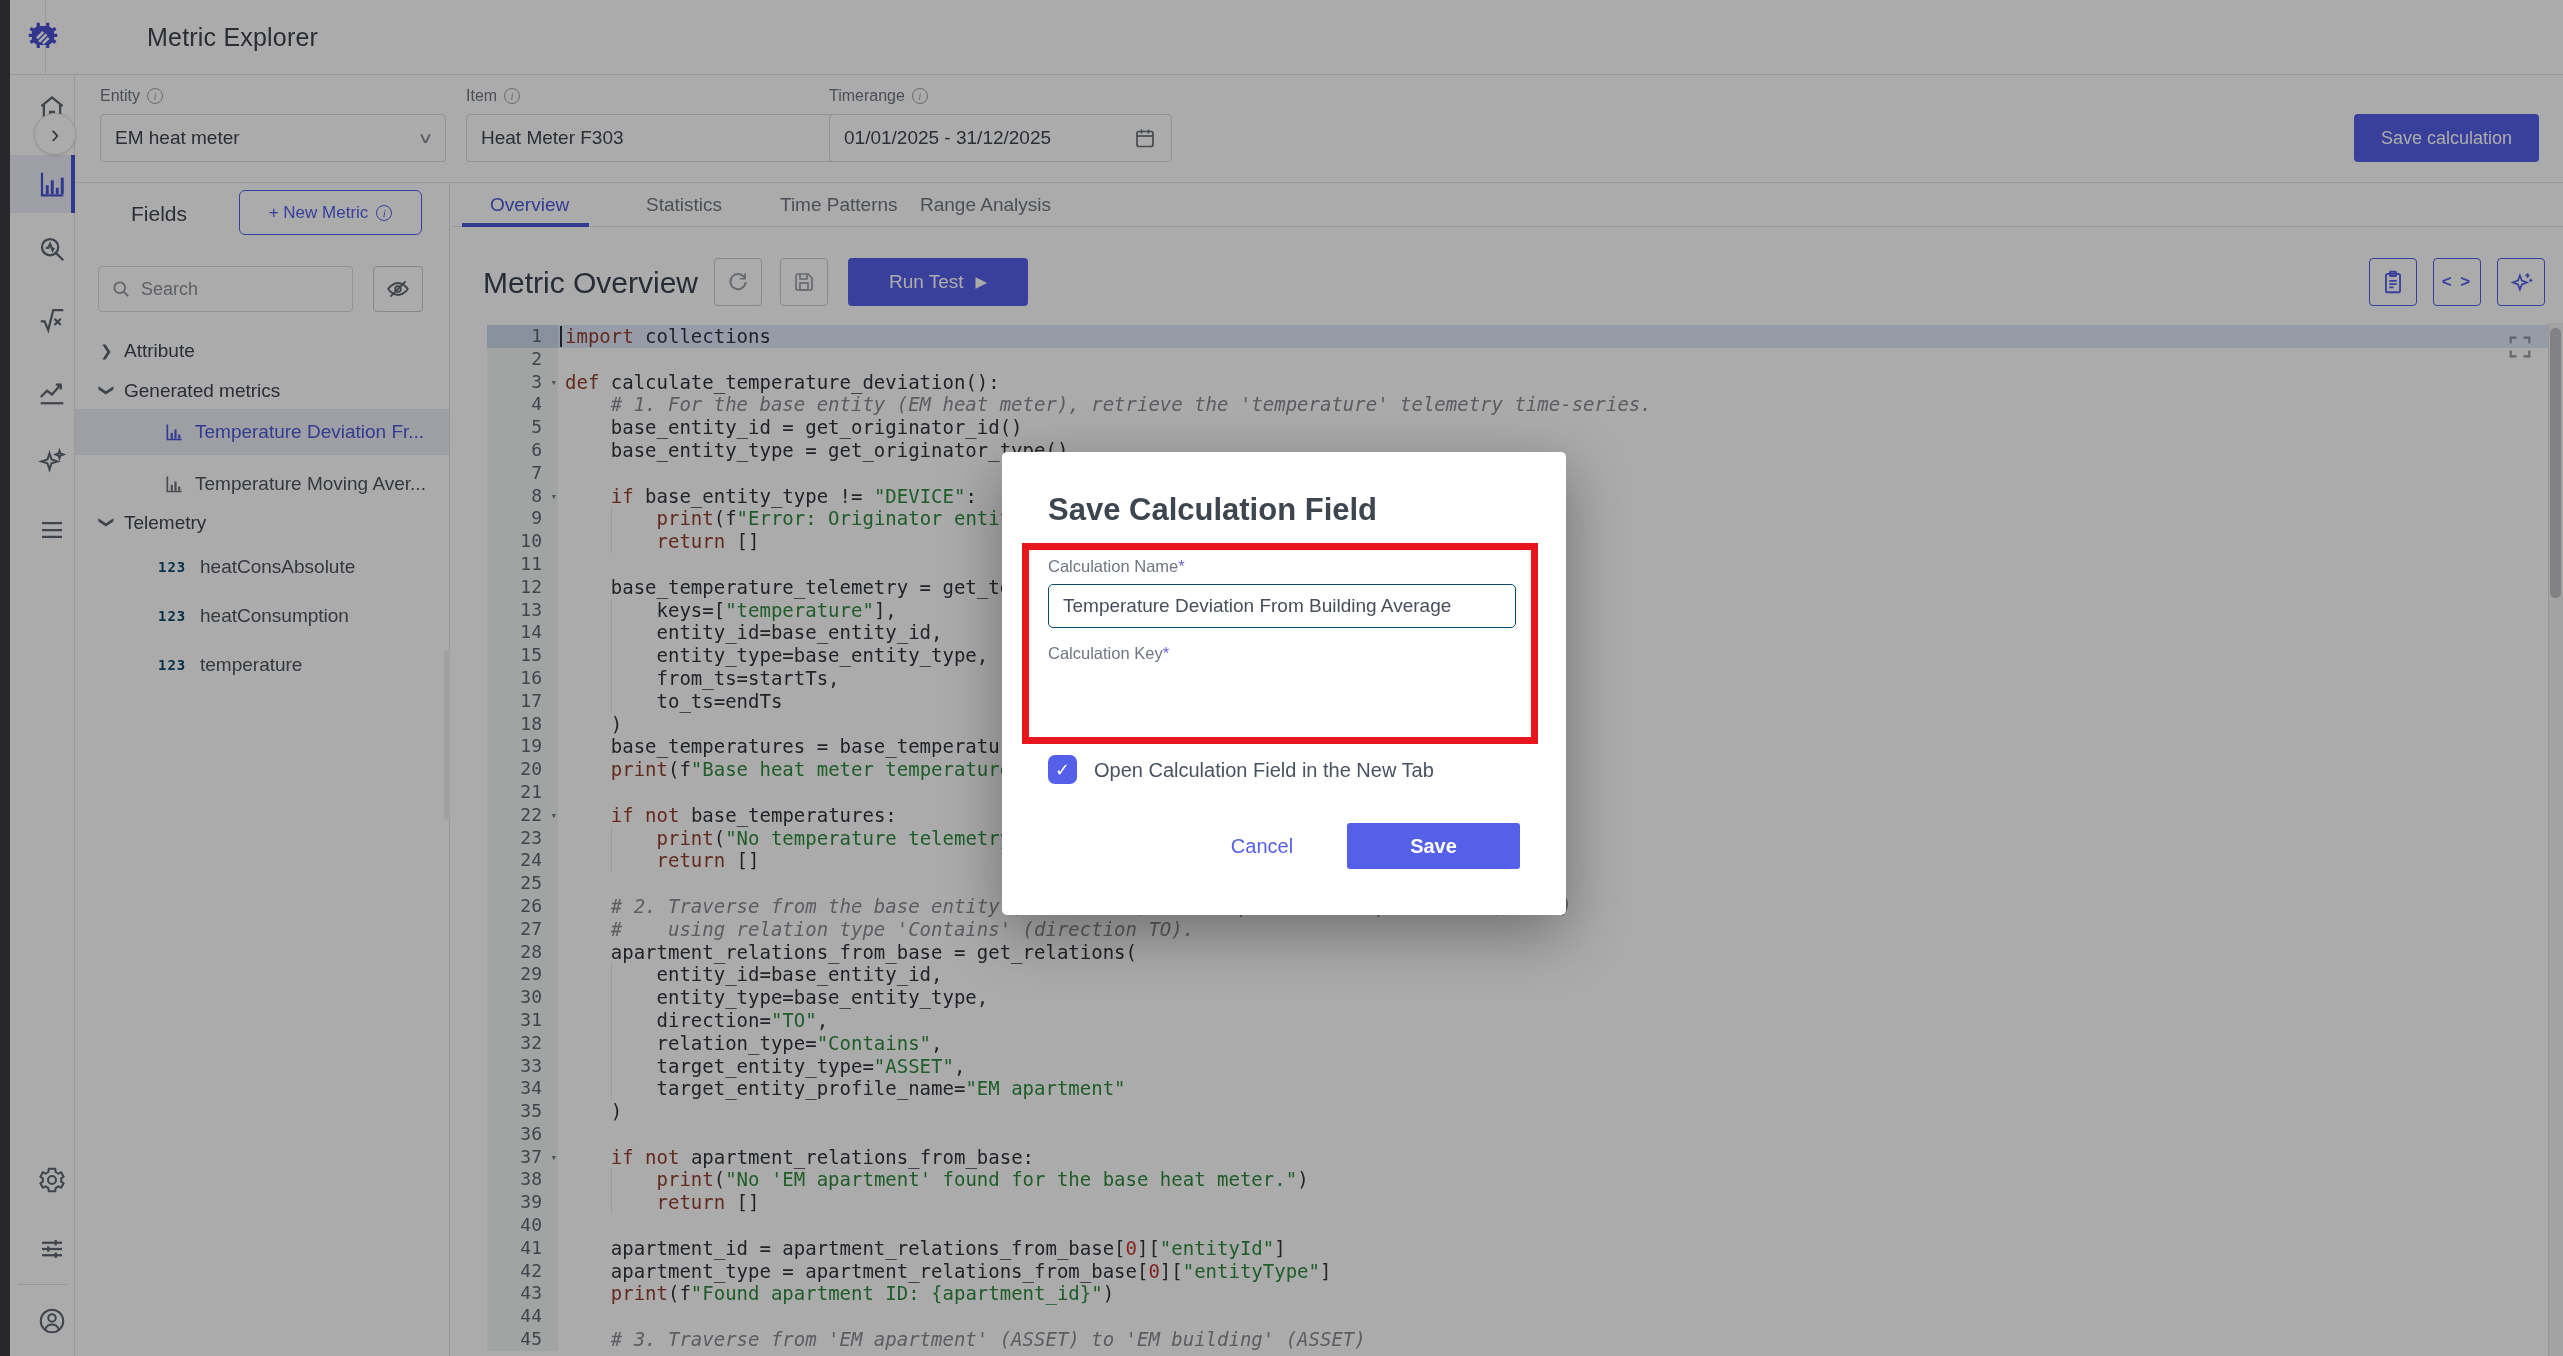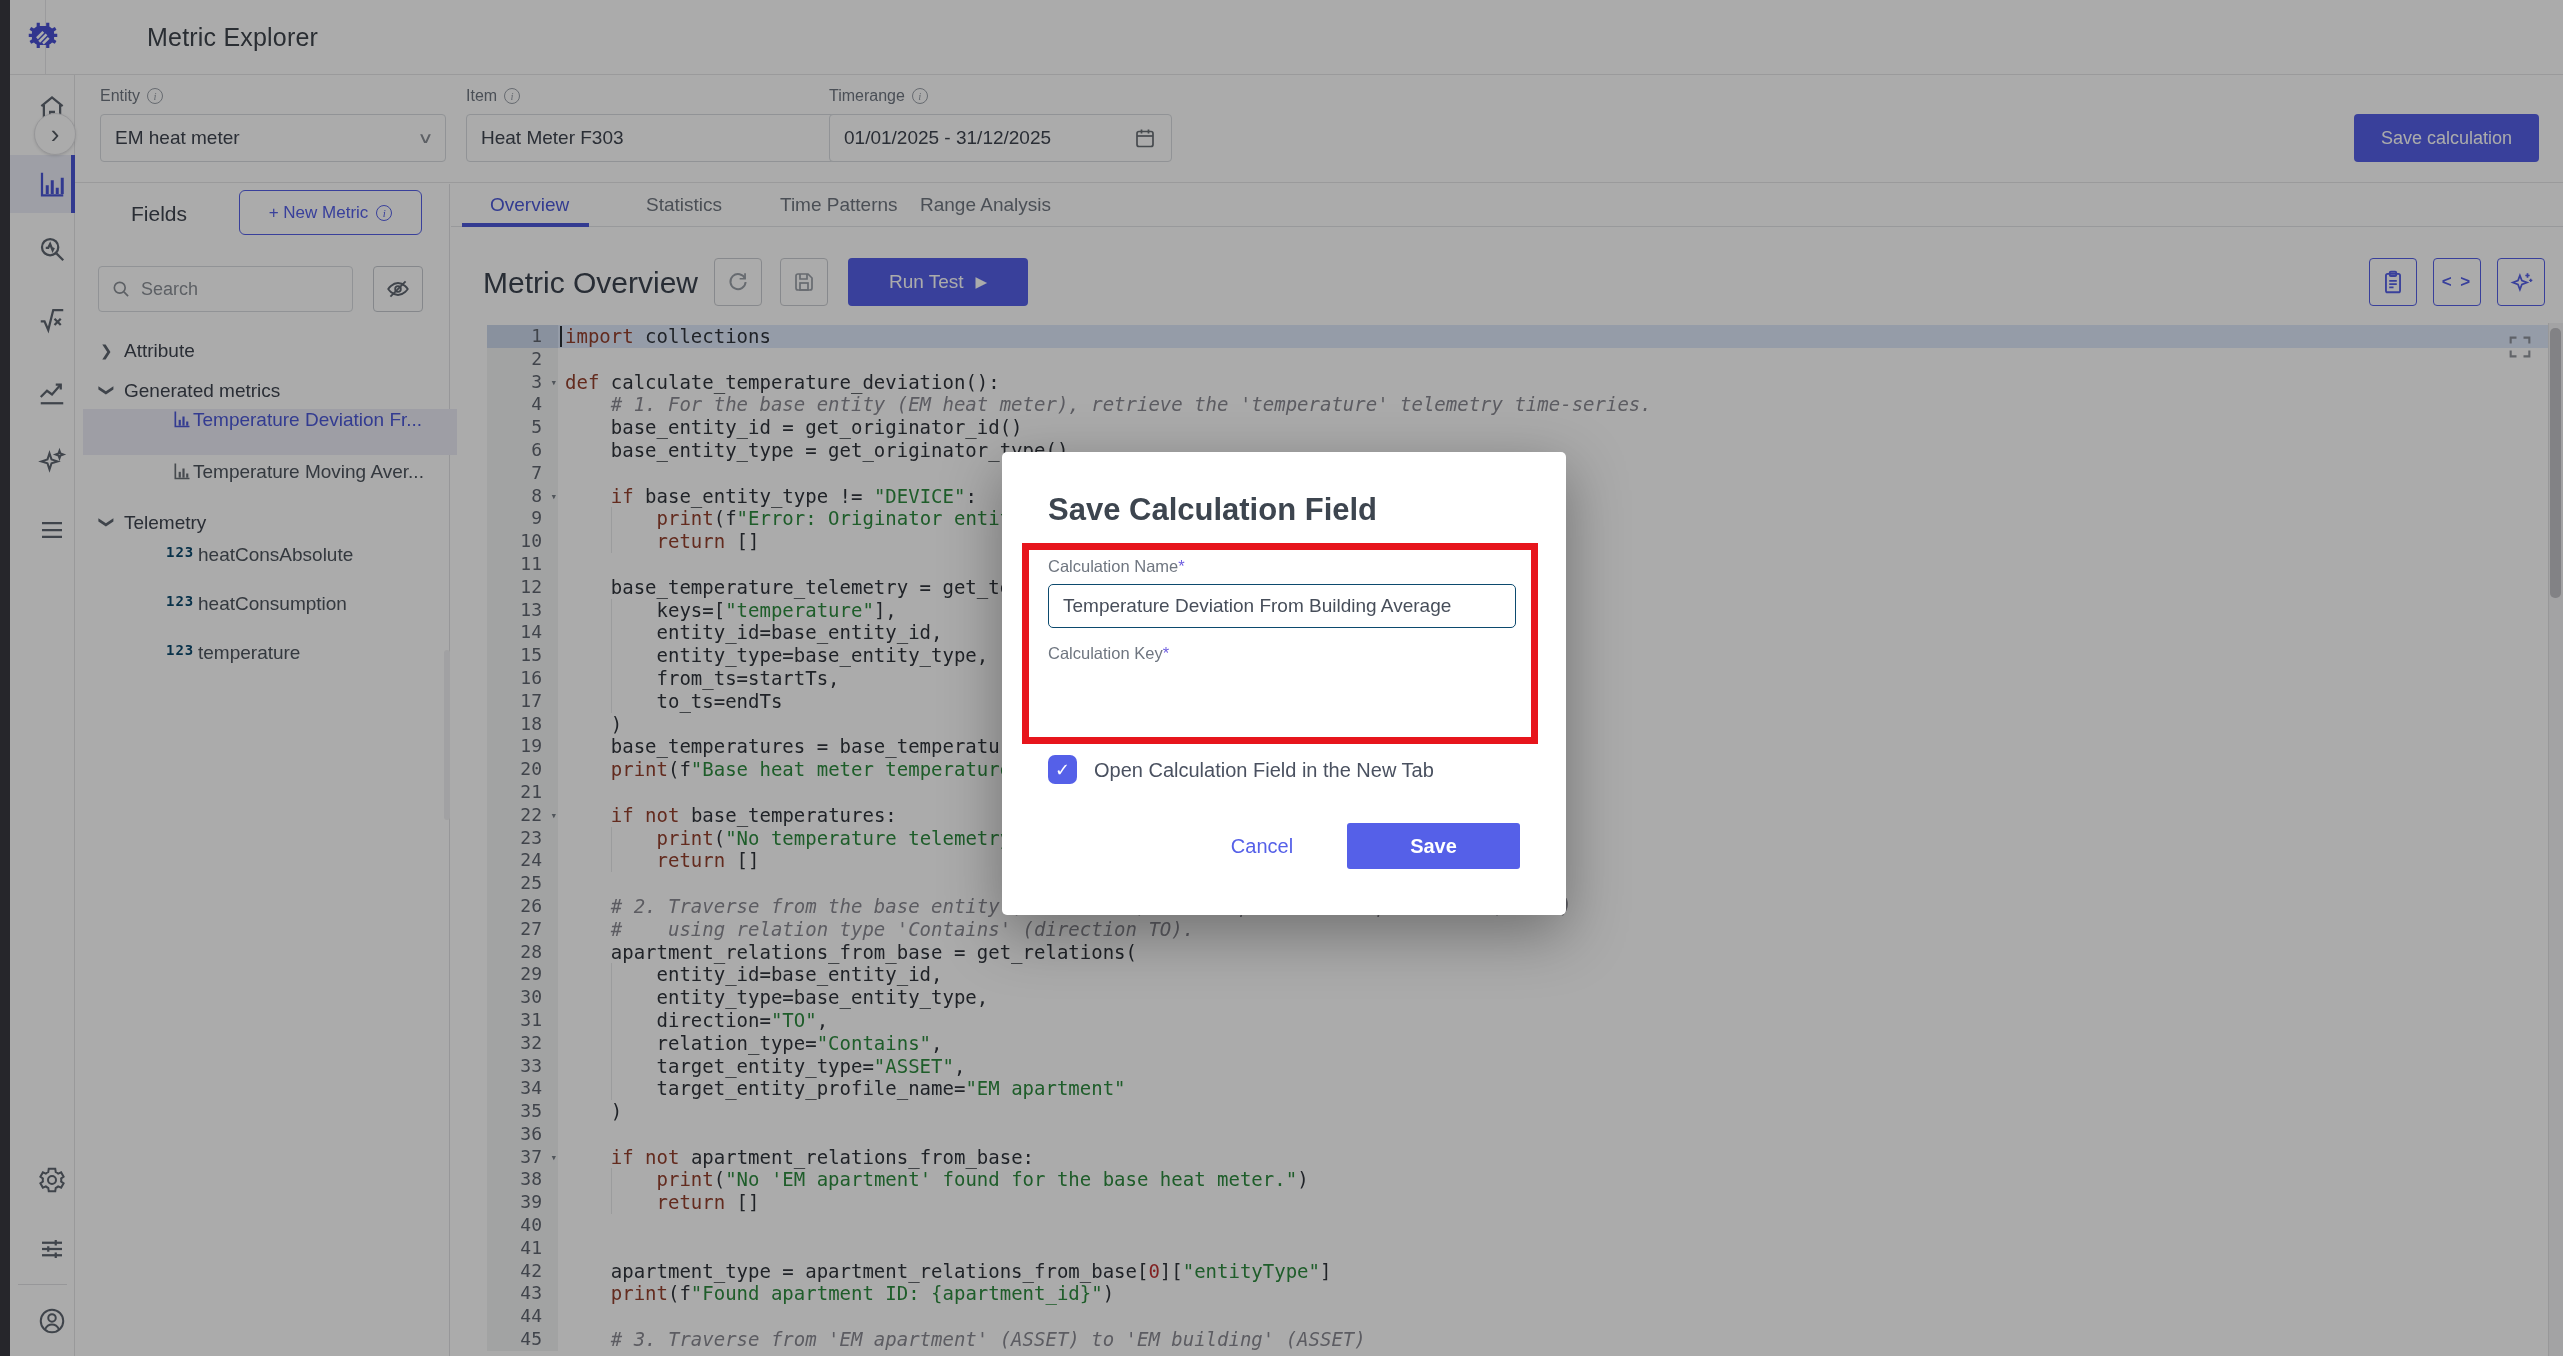--- a/index.html
+++ b/index.html
@@ -43,21 +43,21 @@
   #btn-new-metric .info-ic { border-color:#5560e8; color:#5560e8; }
   #search-box { position:absolute; left:23px; top:82px; width:255px; height:46px; border:1px solid #d8dbe0; border-radius:4px;
      display:flex; align-items:center; padding:0 12px; gap:10px; color:#8b9097; }
   #search-box input { border:none; outline:none; font-size:18px; width:180px; color:#3f4550; font-family:inherit; }
   #search-box input::placeholder { color:#8b9097; }
   #btn-eye { position:absolute; left:298px; top:82px; width:50px; height:46px; border:1px solid #c7cad0; background:#fff;
      border-radius:4px; display:flex; align-items:center; justify-content:center; color:#5f6670; }
   .tree-section { position:absolute; left:0; width:375px; height:34px; display:flex; align-items:center; gap:10px;
      padding-left:25px; font-size:19px; color:#3f4550; }
   .tree-chev { color:#5f6670; font-size:15px; width:14px; display:inline-block; }
-  .tree-item { position:absolute; left:8px; width:374px; height:46px; display:flex; 
+  .tree-item { position:absolute; left:0; width:374px; height:46px; display:flex; align-items:center; gap:10px;
      padding-left:88px; font-size:19px; color:#4e555e; }
   .tree-item.selected { background:#ececf6; color:#4c59d8; }
   .tree-item .mini-chart { width:22px; height:20px; }
   .num-ic { font-size:14px; letter-spacing:1px; color:#0c4a6e; font-weight:700; font-family:"DejaVu Sans Mono", monospace; width:32px; }
   #panel-scroll-thumb { left:369px; top:466px; width:6px; height:170px; background:#f1f1f3; border-radius:3px; }
 
   
   #main { left:451px; top:184px; width:2112px; height:1172px; background:#fff; }
   #tabs { position:absolute; left:0; top:0; width:2112px; height:43px; border-bottom:1px solid #e3e5e8; }
   .tab { position:absolute; top:0; height:42px; display:flex; align-items:center; font-size:19px; color:#707780; }
@@ -401,21 +401,21 @@
           <div class="code-row"><div class="gutter-cell">31</div><div class="code-text"><span class="tok-t">        direction=</span><span class="tok-s">"TO"</span><span class="tok-t">,</span><span class="indent-guide"></span></div></div>
           <div class="code-row"><div class="gutter-cell">32</div><div class="code-text"><span class="tok-t">        relation_type=</span><span class="tok-s">"Contains"</span><span class="tok-t">,</span><span class="indent-guide"></span></div></div>
           <div class="code-row"><div class="gutter-cell">33</div><div class="code-text"><span class="tok-t">        target_entity_type=</span><span class="tok-s">"ASSET"</span><span class="tok-t">,</span><span class="indent-guide"></span></div></div>
           <div class="code-row"><div class="gutter-cell">34</div><div class="code-text"><span class="tok-t">        target_entity_profile_name=</span><span class="tok-s">"EM apartment"</span><span class="indent-guide"></span></div></div>
           <div class="code-row"><div class="gutter-cell">35</div><div class="code-text"><span class="tok-t">    )</span></div></div>
           <div class="code-row"><div class="gutter-cell">36</div><div class="code-text"></div></div>
           <div class="code-row"><div class="gutter-cell fold">37</div><div class="code-text"><span class="tok-t">    </span><span class="tok-k">if</span><span class="tok-t"> </span><span class="tok-k">not</span><span class="tok-t"> apartment_relations_from_base:</span></div></div>
           <div class="code-row"><div class="gutter-cell">38</div><div class="code-text"><span class="tok-t">        </span><span class="tok-k">print</span><span class="tok-t">(</span><span class="tok-s">"No 'EM apartment' found for the base heat meter."</span><span class="tok-t">)</span><span class="indent-guide"></span></div></div>
           <div class="code-row"><div class="gutter-cell">39</div><div class="code-text"><span class="tok-t">        </span><span class="tok-k">return</span><span class="tok-t"> []</span><span class="indent-guide"></span></div></div>
           <div class="code-row"><div class="gutter-cell">40</div><div class="code-text"></div></div>
-          <div class="code-row"><div class="gutter-cell">41</div></div>
+          <div class="code-row"><div class="gutter-cell">41</div><div class="code-text"><span class="tok-t">    apartment_id = apartment_relations_from_base[</span><span class="tok-n">0</span><span class="tok-t">][</span><span class="tok-s">"entityId"</span><span class="tok-t">]</span></div></div>
           <div class="code-row"><div class="gutter-cell">42</div><div class="code-text"><span class="tok-t">    apartment_type = apartment_relations_from_base[</span><span class="tok-n">0</span><span class="tok-t">][</span><span class="tok-s">"entityType"</span><span class="tok-t">]</span></div></div>
           <div class="code-row"><div class="gutter-cell">43</div><div class="code-text"><span class="tok-t">    </span><span class="tok-k">print</span><span class="tok-t">(f</span><span class="tok-s">"Found apartment ID: {apartment_id}"</span><span class="tok-t">)</span></div></div>
           <div class="code-row"><div class="gutter-cell">44</div><div class="code-text"></div></div>
           <div class="code-row"><div class="gutter-cell">45</div><div class="code-text"><span class="tok-c">    # 3. Traverse from 'EM apartment' (ASSET) to 'EM building' (ASSET)</span></div></div>
         </div>
       <div class="abs" id="cursor"></div>
       <svg class="abs" id="expand-watermark" viewBox="0 0 24 24" fill="none" stroke="currentColor" stroke-width="1.8">
           <path d="M4 9V4h5M20 9V4h-5M4 15v5h5M20 15v5h-5"></path>
         </svg>
       <div class="abs" id="ed-vscroll"></div>

